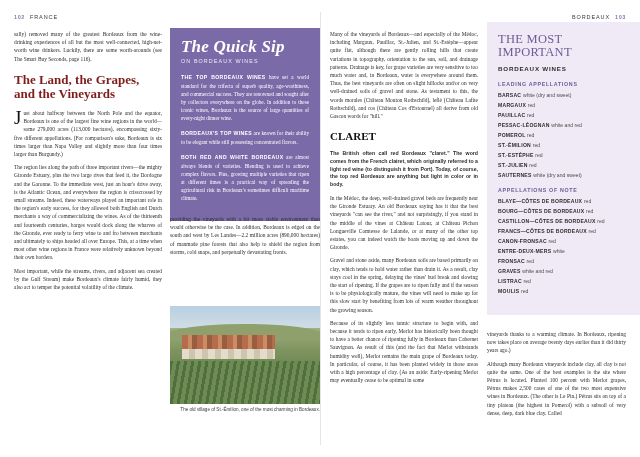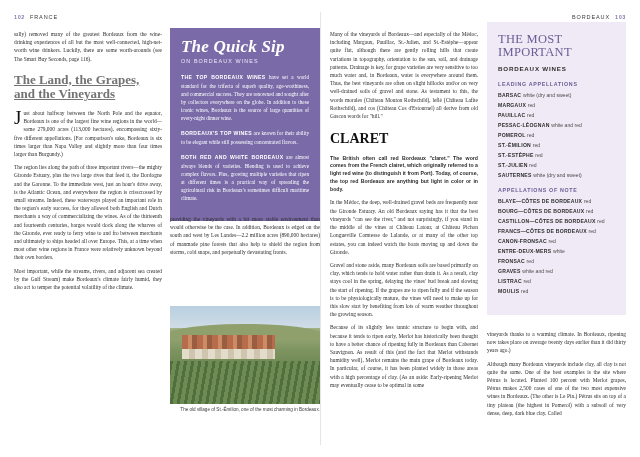--- a/index.html
+++ b/index.html
@@ -48,24 +48,23 @@
   .col p { margin: 0 0 5px 0; }
 
   .col-a { left: 14px; top: 30px; width: 148px; }
   .col-b { left: 330px; top: 30px; width: 148px; }
 
   h2.section {
     font-family: "Liberation Serif", serif;
     font-weight: bold;
     font-size: 13px;
     line-height: 1.12;
-    color: #737373;
+    color: #7f1d1d;
     margin: 10px 0 7px 0;
     text-align: left;
-    text-decoration: underline;
   }
   .dropcap::first-letter {
     float: left;
     font-size: 19px;
     line-height: 0.86;
     padding: 1px 2px 0 0;
     font-weight: normal;
     color: #111;
   }
 
@@ -167,21 +166,21 @@
     line-height: 1.4;
     color: #3a3a3a;
     text-align: right;
   }
 
   
   .mostimportant {
     position: absolute;
     left: 487px;
     top: 22px;
-    width: 139px;
+    width: 154px;
     background: #efeaf5;
     padding: 11px 11px 12px 11px;
     box-sizing: border-box;
   }
   .mostimportant h3 {
     margin: 0;
     font-family: "Liberation Serif", serif;
     font-size: 12.5px;
     line-height: 1.05;
     font-weight: normal;
@@ -219,21 +218,21 @@
     letter-spacing: 0.25px;
   }
   .mi-list li .desc {
     font-weight: normal;
     color: #4a4a4a;
     letter-spacing: 0;
   }
 
   .claret-head {
     font-family: "Liberation Serif", serif;
-    font-size: 14px;
+    font-size: 11px;
     font-weight: bold;
     color: #111;
     margin: 8px 0 5px 0;
   }
   .kicker {
     font-family: "Liberation Sans", sans-serif;
     font-size: 5.2px;
     font-weight: bold;
     color: #2d2d2d;
     line-height: 1.5;

